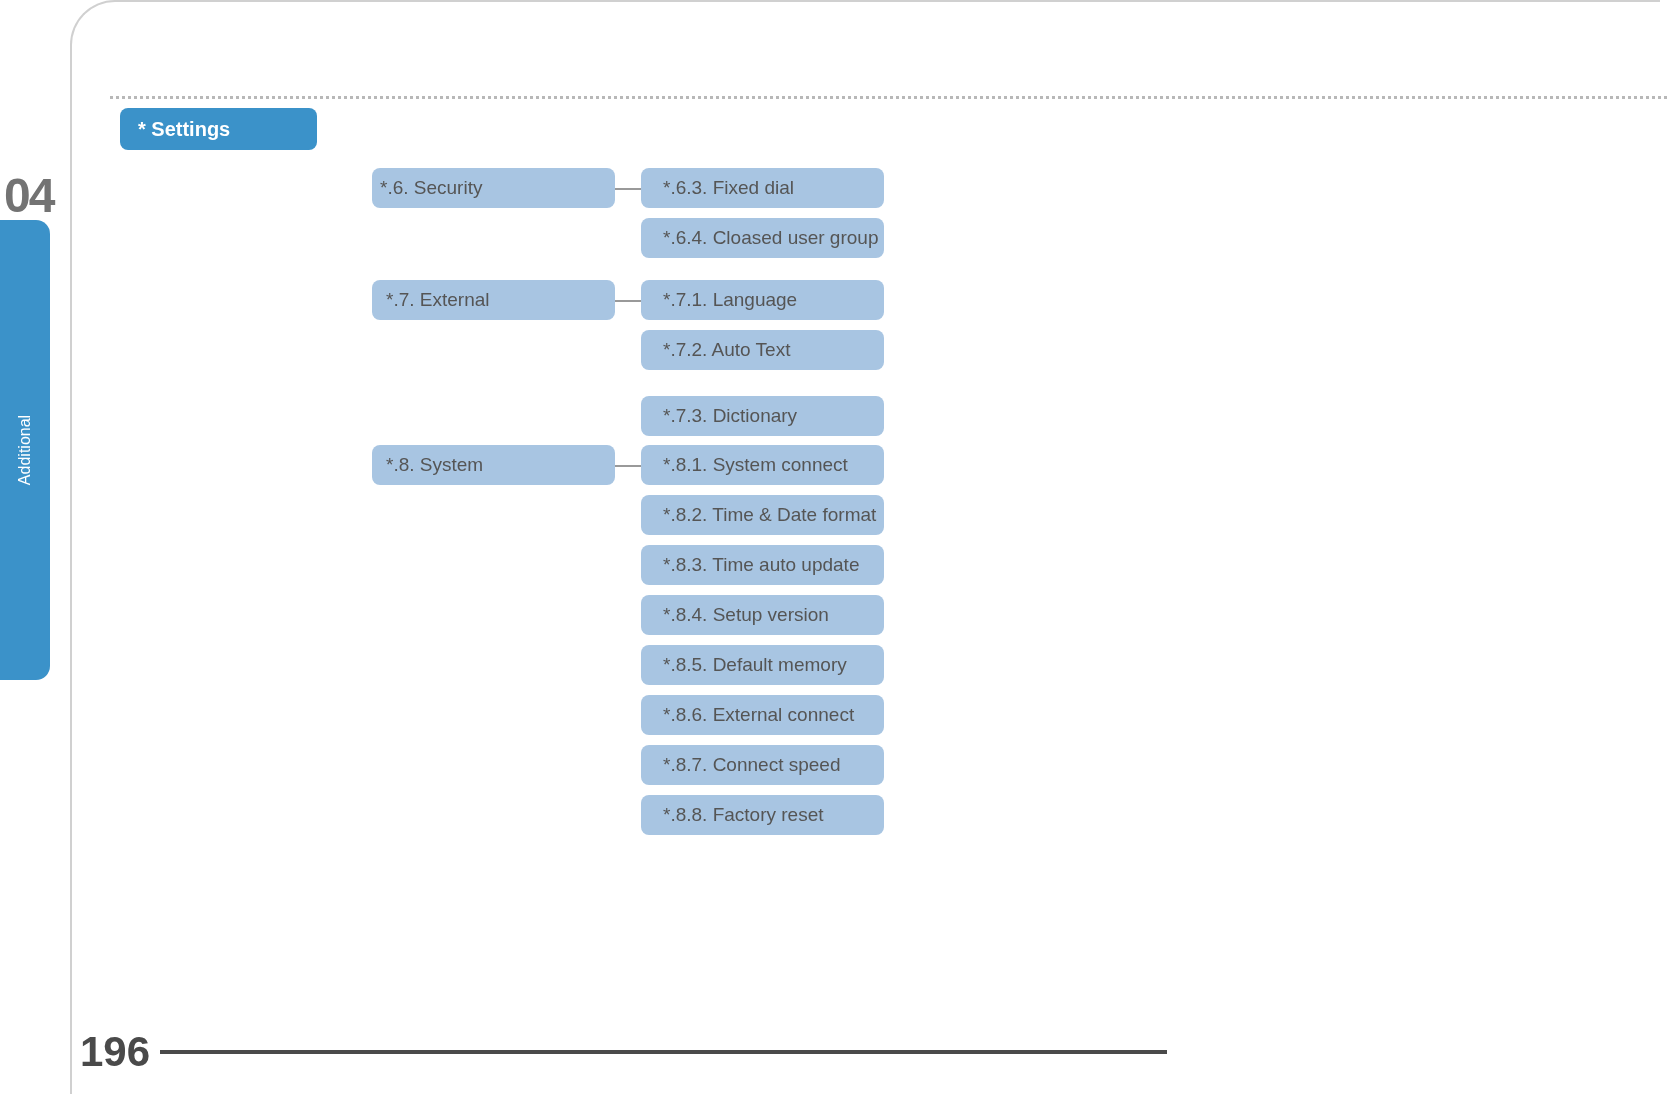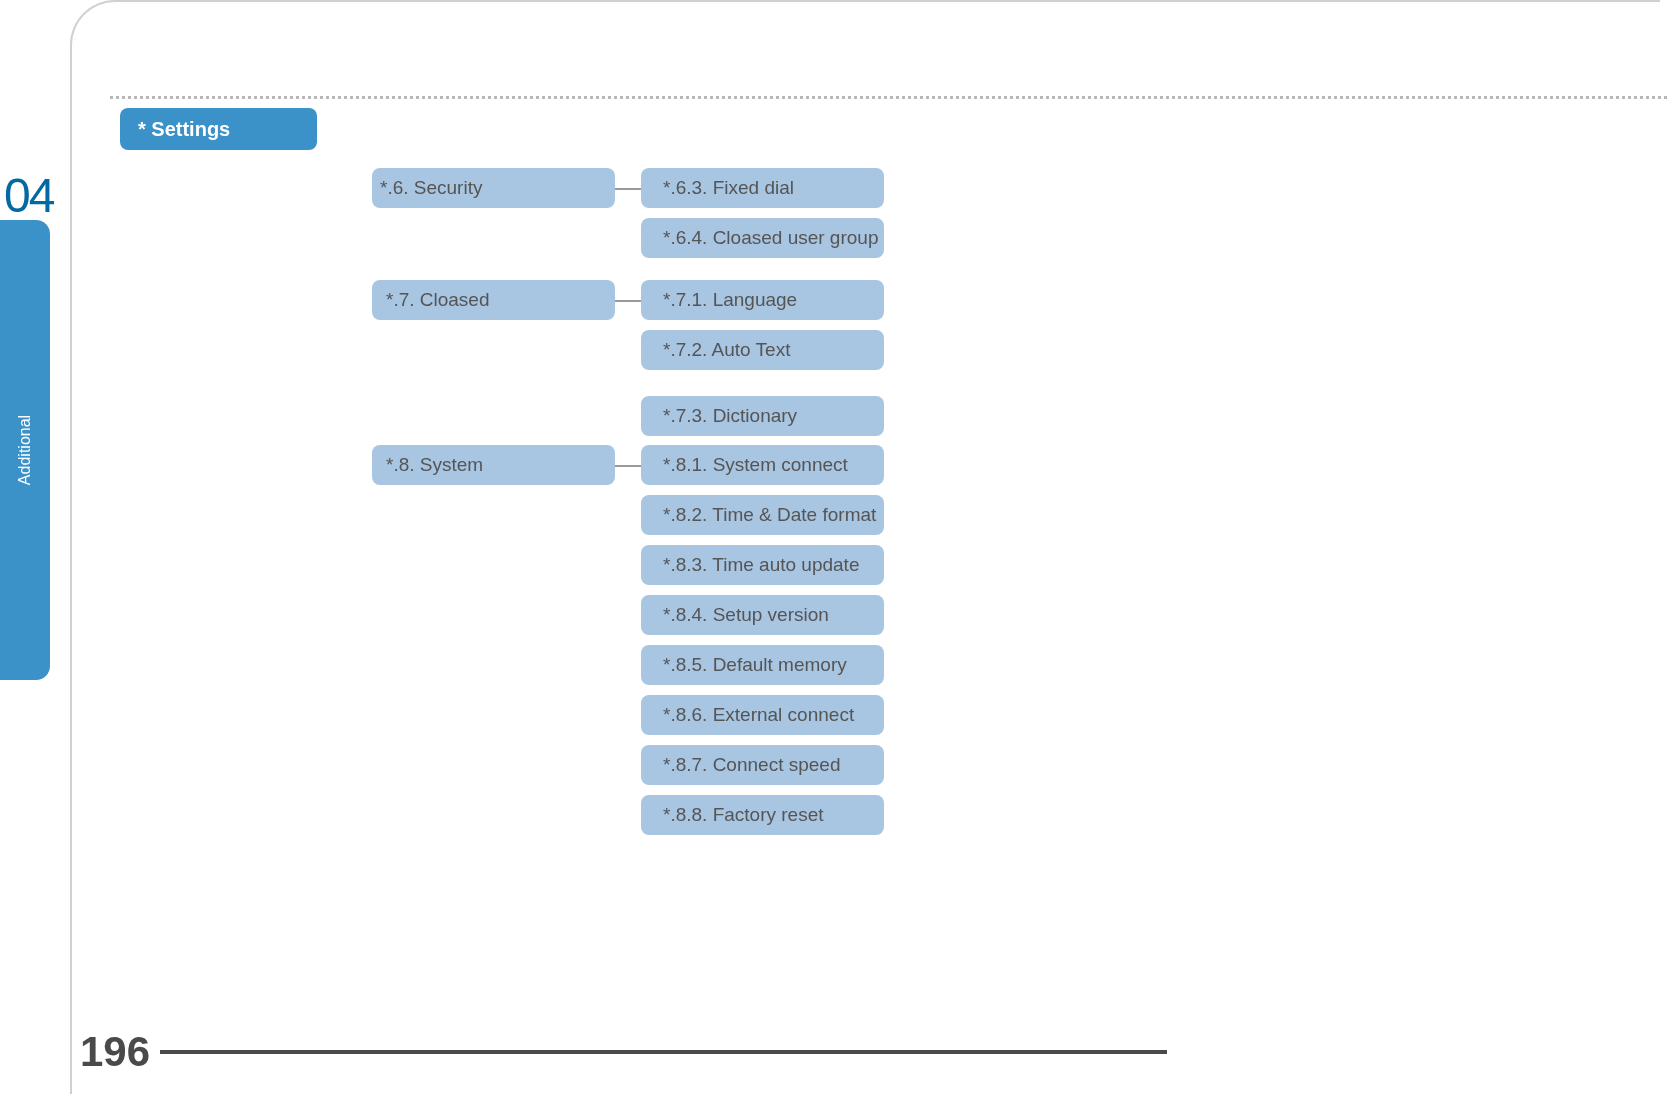--- a/index.html
+++ b/index.html
@@ -1,19 +1,19 @@
 <!DOCTYPE html>
 <html><head>
 <meta charset="utf-8">
 <style>
   html,body{margin:0;padding:0;width:1667px;height:1094px;background:#fff;font-family:Arial,Helvetica,sans-serif;}
   .page{position:absolute;left:70px;top:0;width:1590px;height:1094px;border:2px solid #d0d0d0;border-right:none;border-bottom:none;border-top-left-radius:45px;box-sizing:border-box;}
   .dotrule{position:absolute;left:110px;right:0;top:96px;border-top:3px dotted #b8b8b8;}
   .settings-pill{position:absolute;left:120px;top:108px;width:197px;height:42px;background:#3b92c9;border-radius:8px;color:#fff;font-weight:bold;font-size:20px;line-height:42px;padding-left:18px;box-sizing:border-box;}
-  .chapter-num{position:absolute;left:4px;top:168px;font-size:48px;font-weight:normal;color:#0369a1;letter-spacing:-2px;}
+  .chapter-num{position:absolute;left:4px;top:168px;font-size:48px;font-weight:bold;color:#737373;letter-spacing:-2px;}
   .chapter-num::after{content:attr(data-shadow);color:#a8cce3;position:absolute;left:3px;top:3px;z-index:-1;}
   .sidetab{position:absolute;left:0;top:220px;width:50px;height:460px;background:#3b92c9;border-top-right-radius:14px;border-bottom-right-radius:14px;}
   .sidetab span{position:absolute;left:50%;top:50%;transform:translate(-50%,-50%) rotate(-90deg);transform-origin:center;color:#fff;font-size:16px;white-space:nowrap;}
   .pagenum{position:absolute;left:80px;bottom:18px;font-size:42px;font-weight:bold;color:#4a4a4a;}
   .vline{position:absolute;left:70px;top:700px;bottom:62px;border-left:2px solid #d0d0d0;}
   .cat{position:absolute;width:243px;height:40px;background:#a8c5e2;border-radius:8px;color:#555;font-size:19px;line-height:40px;padding-left:14px;box-sizing:border-box;}
   .sub{position:absolute;width:243px;height:40px;background:#a8c5e2;border-radius:8px;color:#555;font-size:19px;line-height:40px;padding-left:22px;box-sizing:border-box;}
   .connector{position:absolute;height:2px;background:#999;width:26px;}
   .cat1{left:372px;top:168px;padding-left:8px;} .conn1{left:615px;top:188px;}
   .sub1{left:641px;top:168px;} .sub2{left:641px;top:218px;}
@@ -39,21 +39,21 @@
   <span>Additional</span>
 </div>
 
 <div class="vline"></div>
 
 <div class="cat cat1">*.6. Security</div>
 <div class="connector conn1"></div>
 <div class="sub sub1">*.6.3. Fixed dial</div>
 <div class="sub sub2">*.6.4. Cloased user group</div>
 
-<div class="cat cat2">*.7. Cloased</div>
+<div class="cat cat2">*.7. External</div>
 <div class="connector conn2"></div>
 <div class="sub sub3">*.7.1. Language</div>
 <div class="sub sub4">*.7.2. Auto Text</div>
 <div class="sub sub5">*.7.3. Dictionary</div>
 
 <div class="cat cat3">*.8.  System</div>
 <div class="connector conn3"></div>
 <div class="sub sub6">*.8.1. System connect</div>
 <div class="sub sub7">*.8.2. Time &amp; Date format</div>
 <div class="sub sub8">*.8.3. Time auto update</div>

